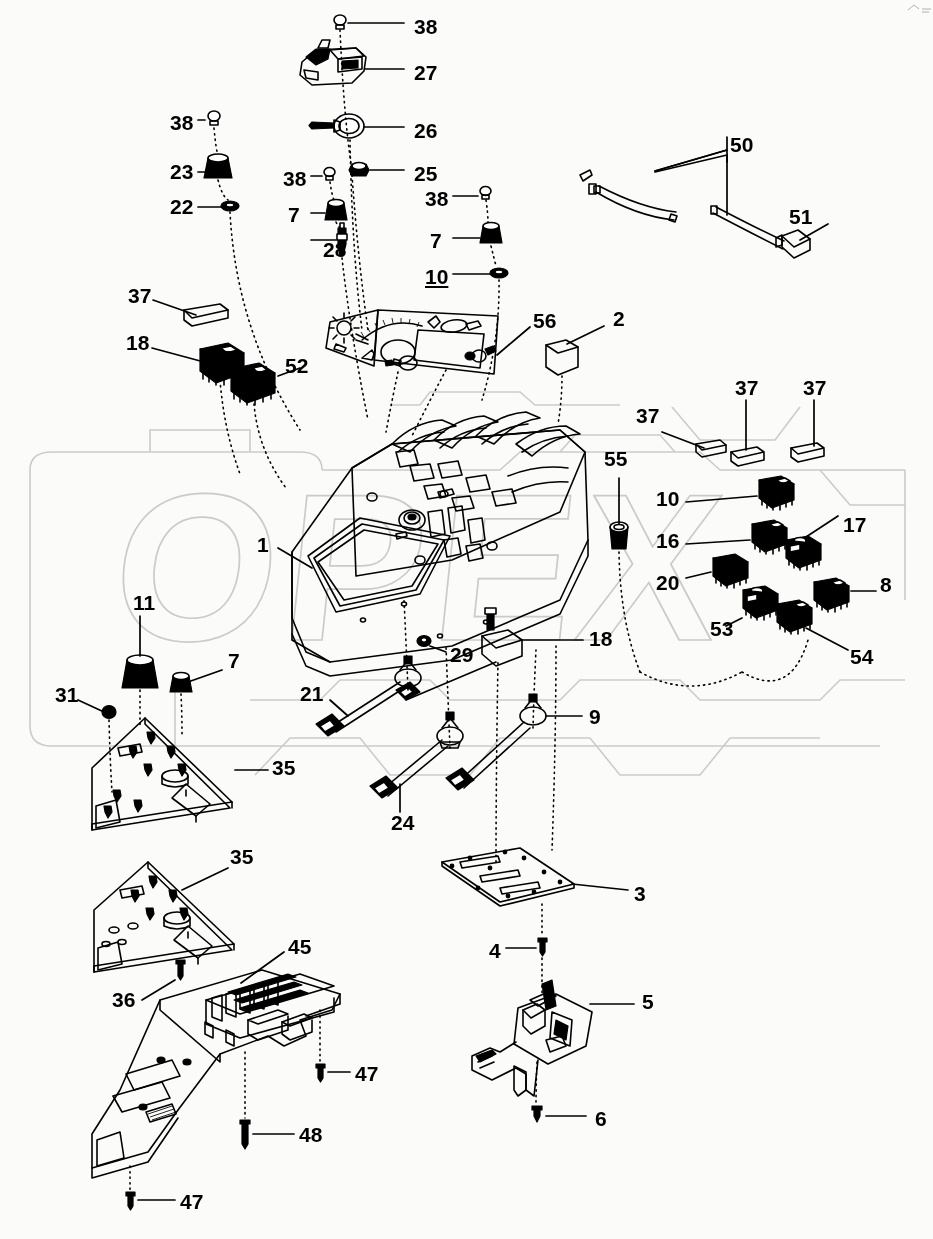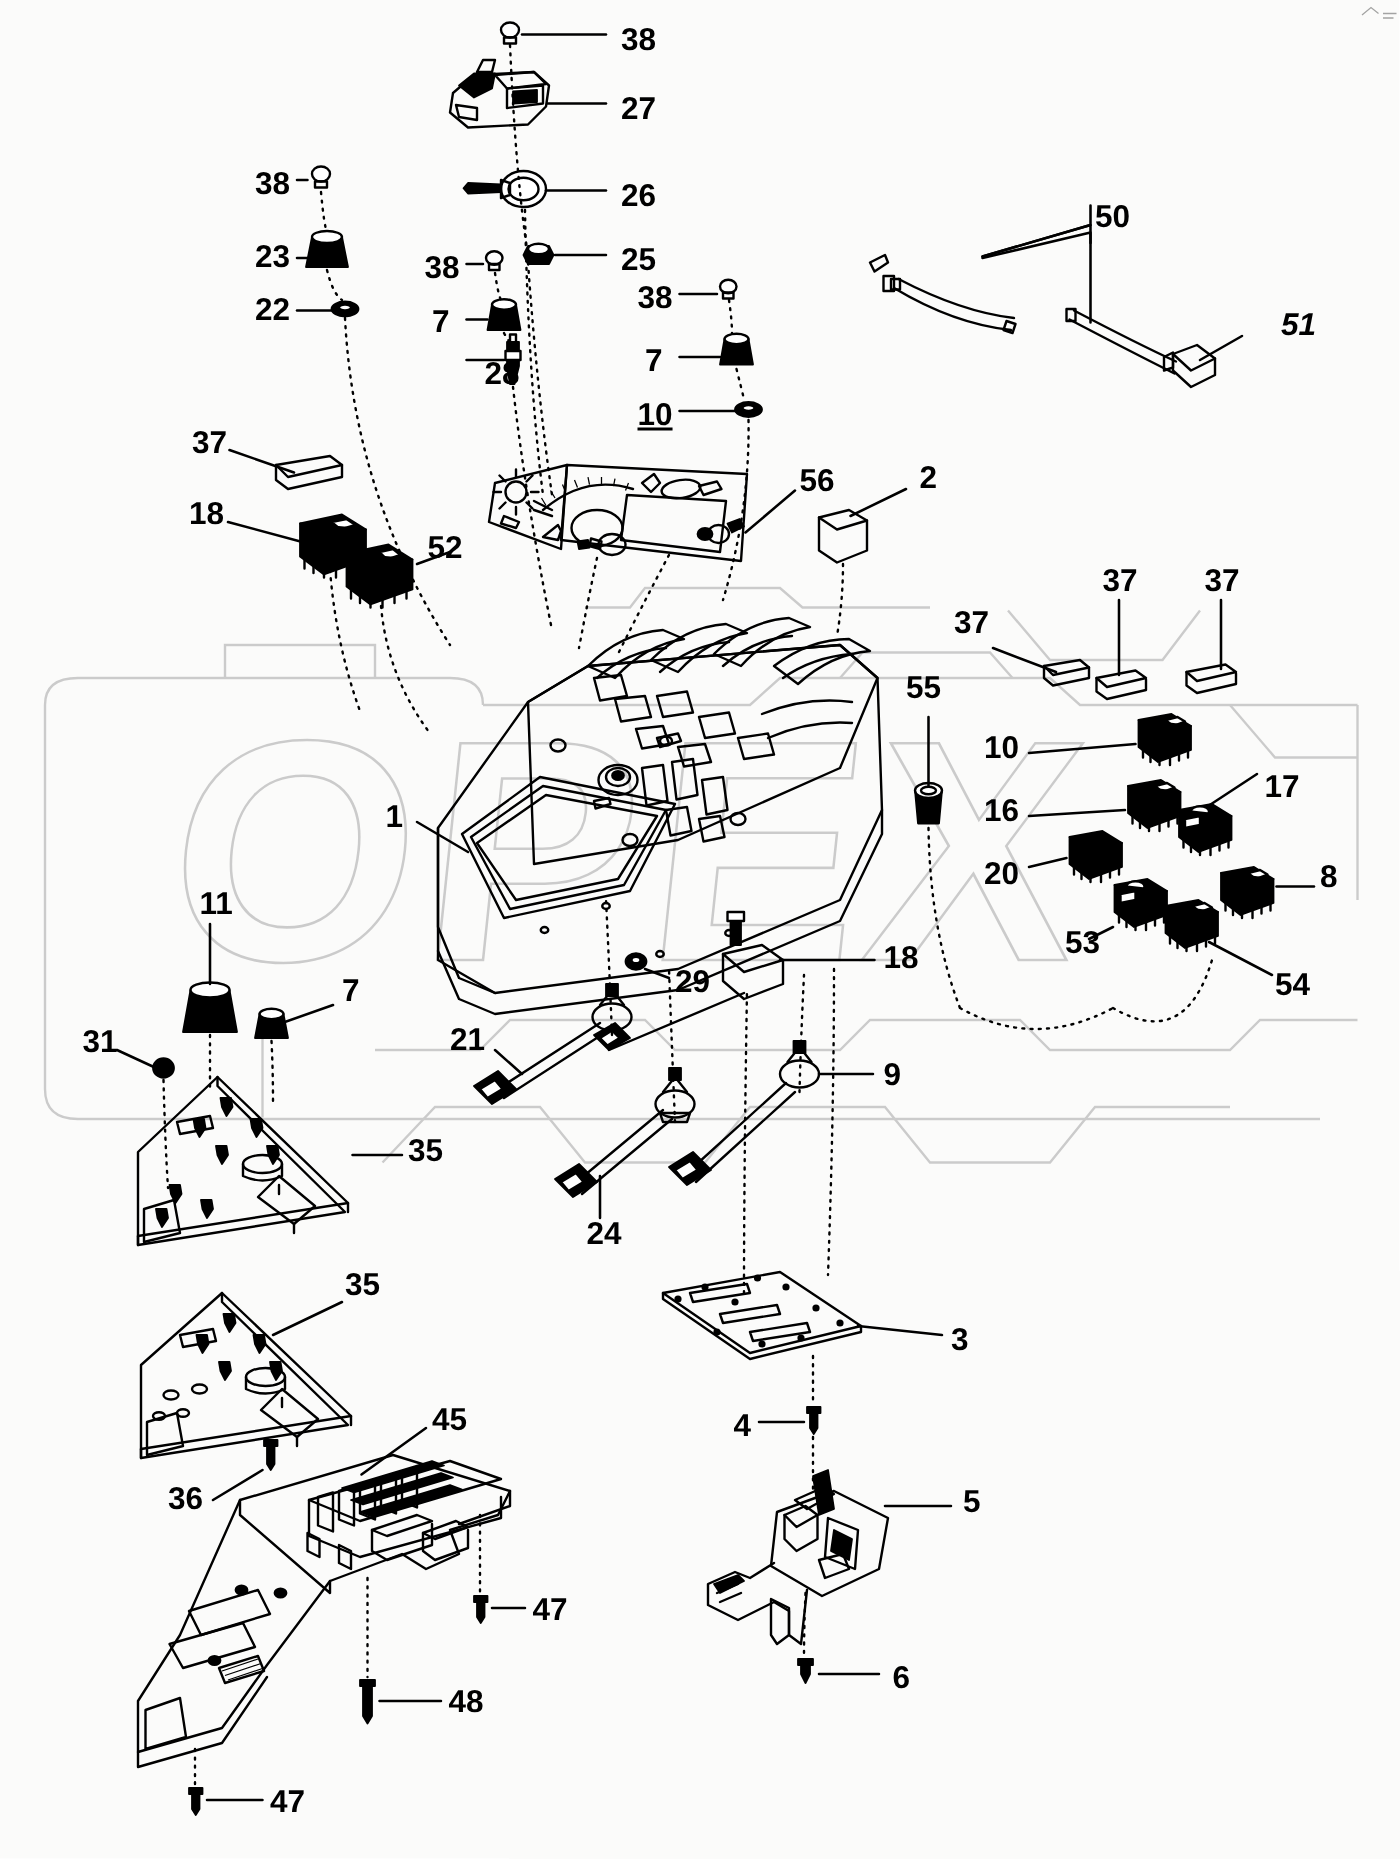--- a/index.html
+++ b/index.html
@@ -692,21 +692,21 @@
 <div class="lbl" style="left:170px;top:112px;">38</div>
 <div class="lbl" style="left:170px;top:161px;">23</div>
 <div class="lbl" style="left:170px;top:196px;">22</div>
 <div class="lbl" style="left:283px;top:168px;">38</div>
 <div class="lbl" style="left:288px;top:204px;">7</div>
 <div class="lbl" style="left:283px;top:239px;margin-left:40px;">28</div>
 <div class="lbl" style="left:425px;top:188px;">38</div>
 <div class="lbl" style="left:430px;top:230px;">7</div>
 <div class="lbl" style="left:425px;top:266px;text-decoration:underline;">10</div>
 <div class="lbl" style="left:730px;top:134px;text-align:right;">50</div>
-<div class="lbl" style="left:854px;top:206px;font-style:italic;">51</div>
+<div class="lbl" style="left:789px;top:206px;">51</div>
 <div class="lbl" style="left:128px;top:285px;">37</div>
 <div class="lbl" style="left:126px;top:332px;">18</div>
 <div class="lbl" style="left:285px;top:355px;">52</div>
 <div class="lbl" style="left:533px;top:310px;">56</div>
 <div class="lbl" style="left:613px;top:308px;">2</div>
 <div class="lbl" style="left:636px;top:405px;">37</div>
 <div class="lbl" style="left:735px;top:377px;">37</div>
 <div class="lbl" style="left:803px;top:377px;">37</div>
 <div class="lbl" style="left:656px;top:488px;">10</div>
 <div class="lbl" style="left:656px;top:530px;">16</div>

